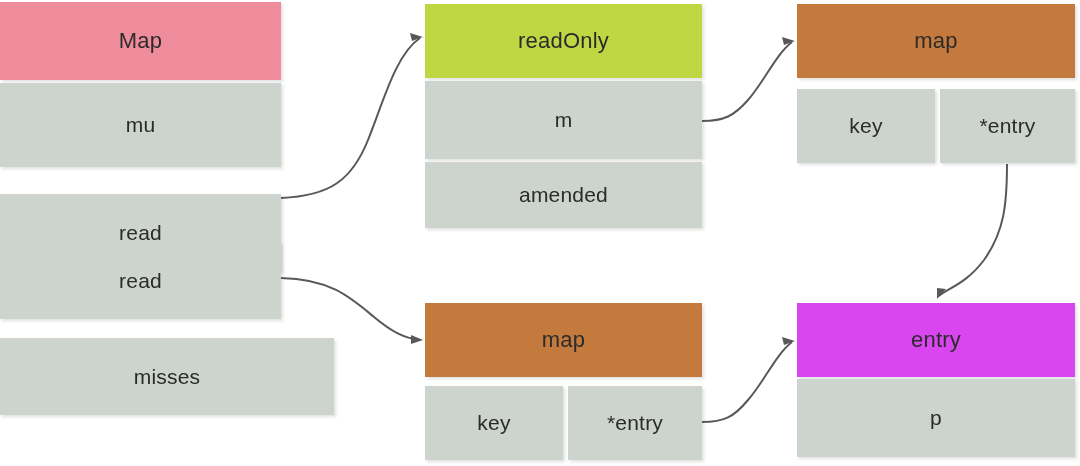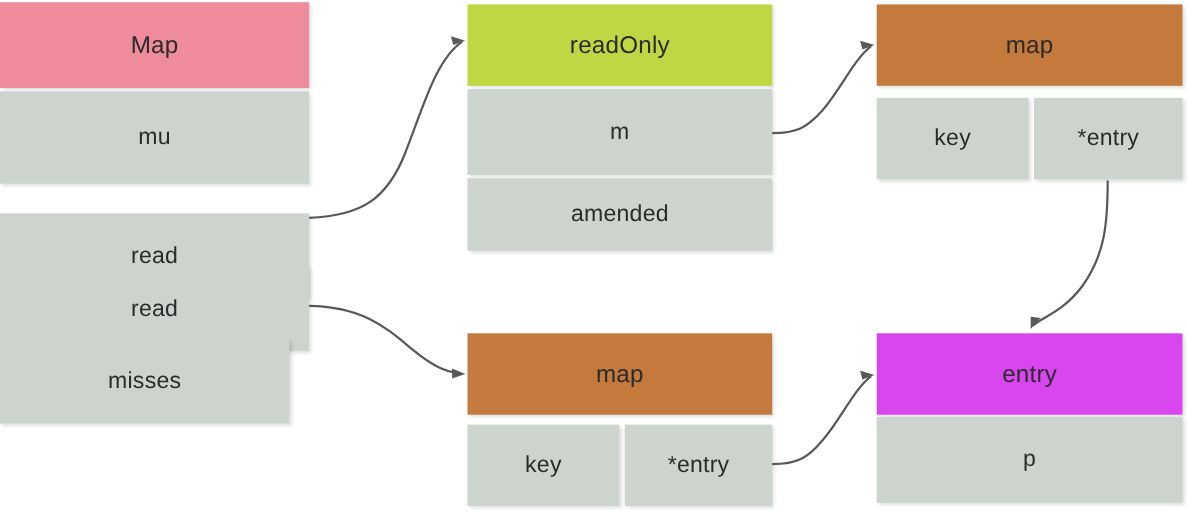--- a/index.html
+++ b/index.html
@@ -62,21 +62,21 @@
 </head>
 <body>
 
 <div id="canvas">
 
   <div class="struct">
     <div class="cell header pink" style="left:0px;  top:2px;   width:281px; height:78px;">Map</div>
     <div class="cell field" style="left:0px;  top:83px;  width:281px; height:84px;text-align:right;">mu</div>
     <div class="cell field" style="left:0px;  top:162px; width:281px; height:77px;margin-top:32px;">read</div>
     <div class="cell field" style="left:0px;  top:242px; width:281px; height:77px;">read</div>
-    <div class="cell field" style="left:0px;  top:308px; width:263px; height:77px;">misses</div>
+    <div class="cell field" style="left:0px;  top:338px; width:334px; height:77px;">misses</div>
   </div>
 
   <div class="struct">
     <div class="cell header lime" style="left:425px; top:4px;   width:277px; height:74px;">readOnly</div>
     <div class="cell field" style="left:425px; top:81px;  width:277px; height:78px;">m</div>
     <div class="cell field" style="left:425px; top:162px; width:277px; height:66px;">amended</div>
   </div>
 
   <div class="struct">
     <div class="cell header orange" style="left:797px; top:4px;  width:278px; height:74px;">map</div>

